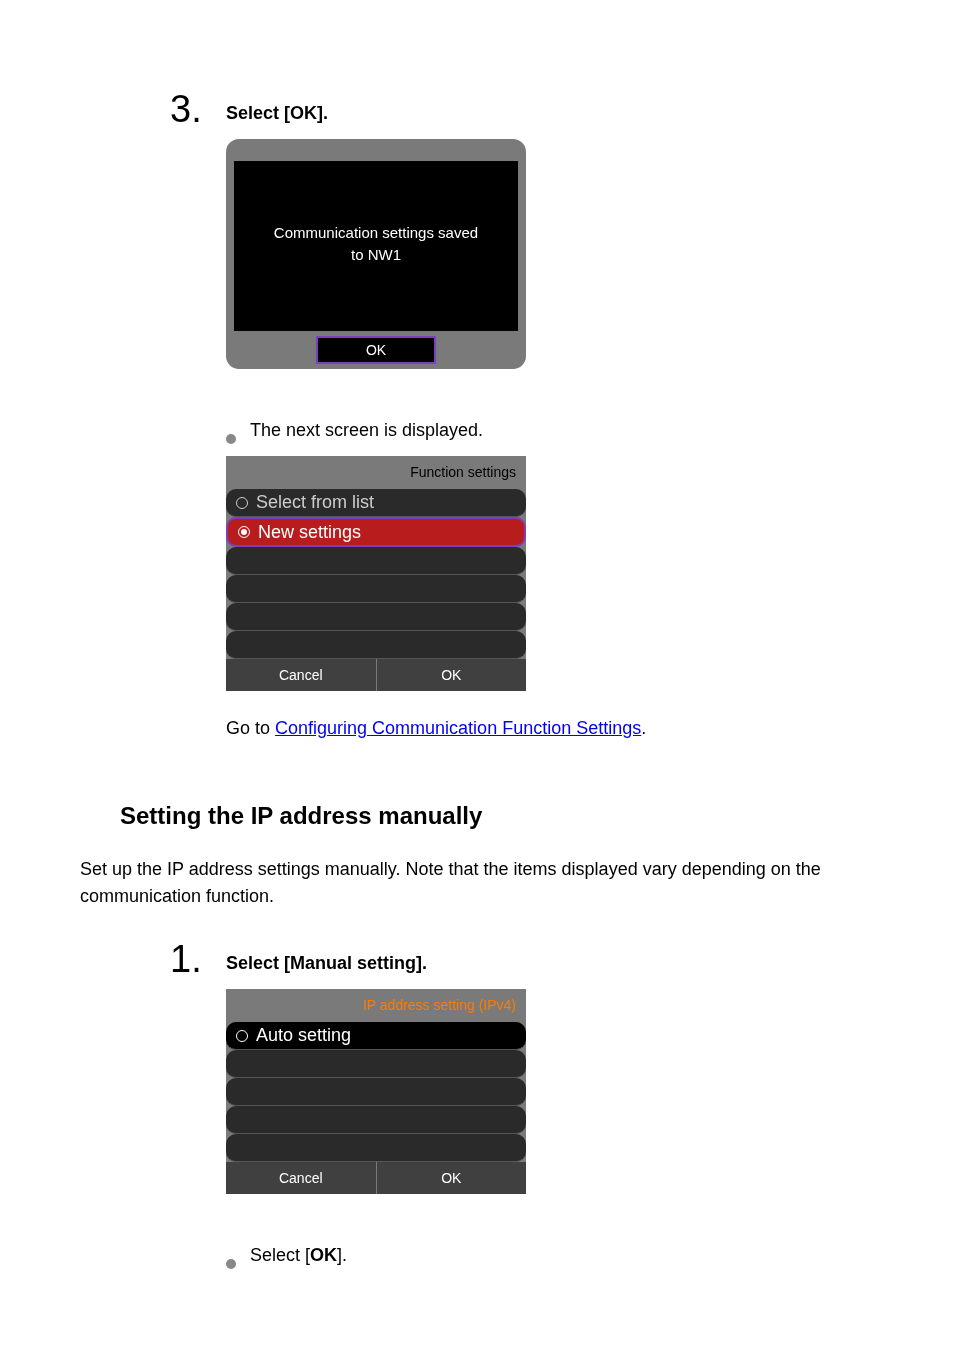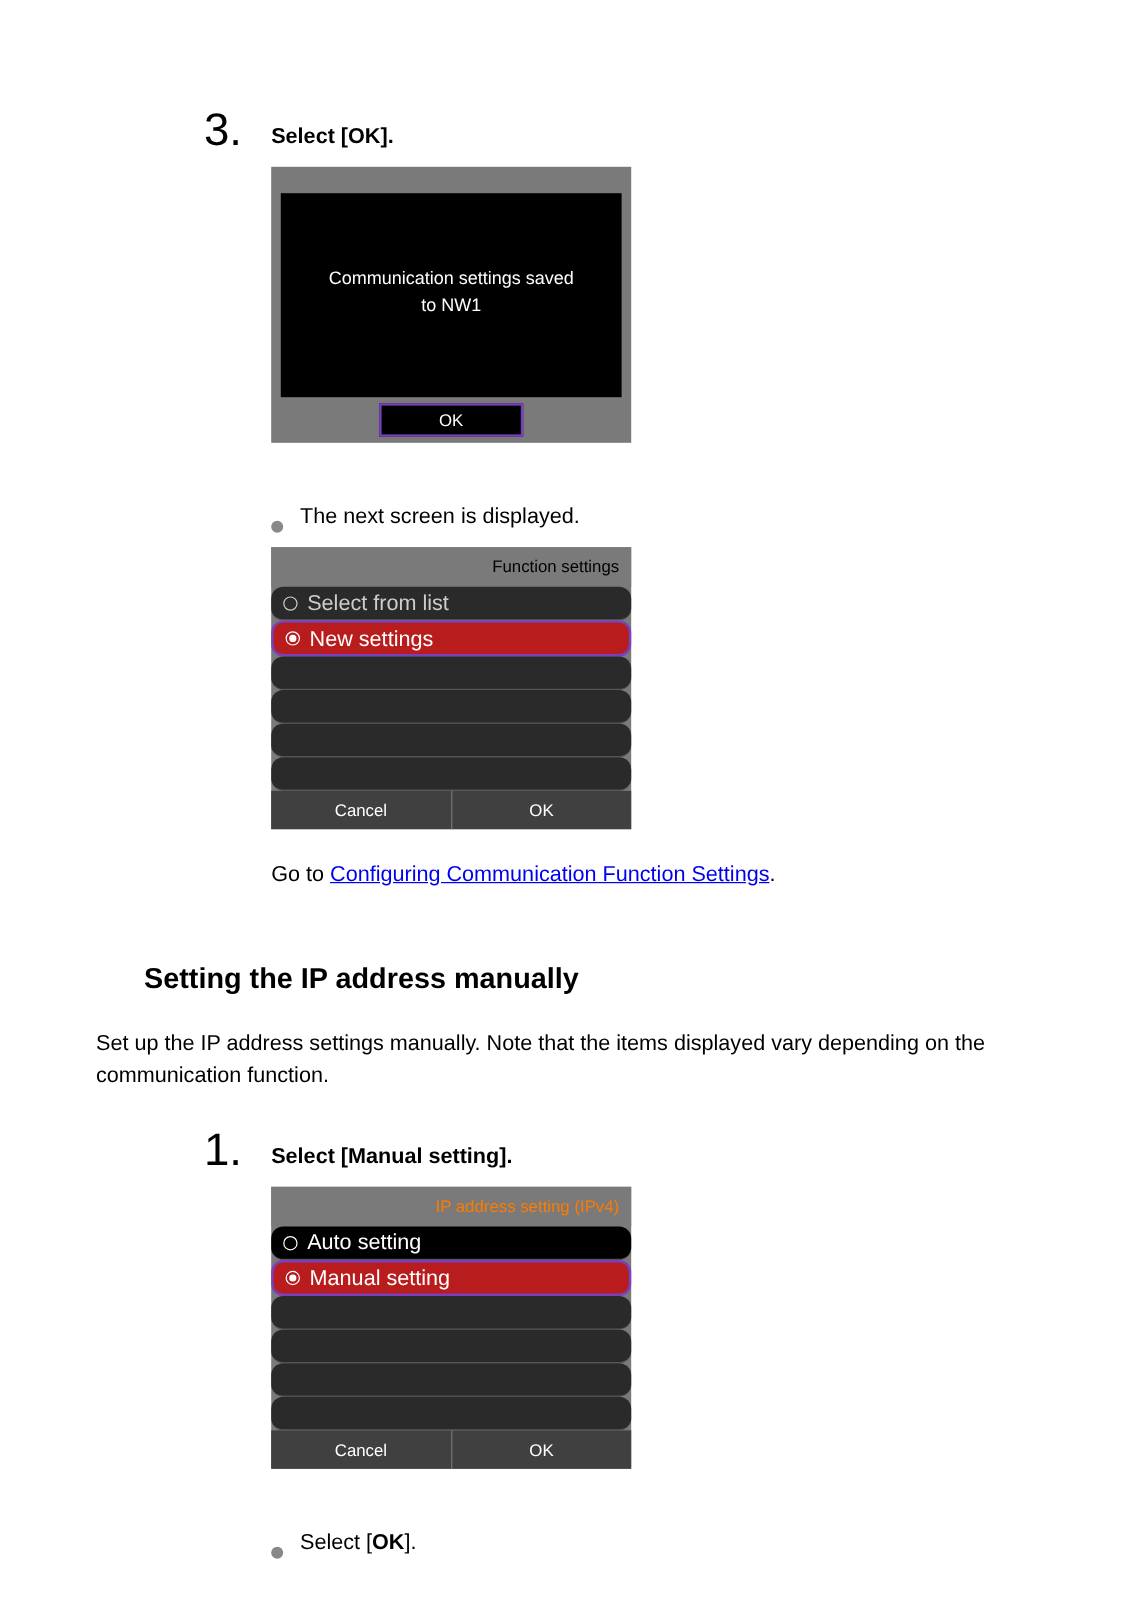--- a/index.html
+++ b/index.html
@@ -34,20 +34,21 @@
     .step-title {
       font-weight: bold;
       font-size: 18px;
       margin-top: 10px;
       margin-bottom: 12px;
     }
     .screenshot {
       width: 300px;
       background: #7a7a7a;
       margin-bottom: 14px;
+      border-radius: 13px;
     }
     .screenshot1 {
       height: 230px;
       display: flex;
       flex-direction: column;
     }
     .screenshot1-body {
       background: #000;
       flex: 1;
       margin: 22px 8px 0 8px;
@@ -252,24 +253,20 @@
   <div class="step-number">1.</div>
   <div class="step-body">
     <div class="step-title">Select [Manual setting].</div>
 
     <div class="screenshot-list">
       <div class="list-header list-header-orange">IP address setting (IPv4)</div>
       <div class="list-row" style="background:#000;color:#fff;">
         <span class="radio-open radio-open-white"></span>
         <span>Auto setting</span>
       </div>
-      <div class="list-row list-row-selected">
-        <span class="radio-filled"></span>
-        <span>Manual setting</span>
-      </div>
       <div class="list-row list-row-empty"></div>
       <div class="list-row list-row-empty"></div>
       <div class="list-row list-row-empty"></div>
       <div class="list-row list-row-empty"></div>
       <div class="list-footer">
         <div class="list-footer-btn">Cancel</div>
         <div class="list-footer-btn">OK</div>
       </div>
     </div>
 

